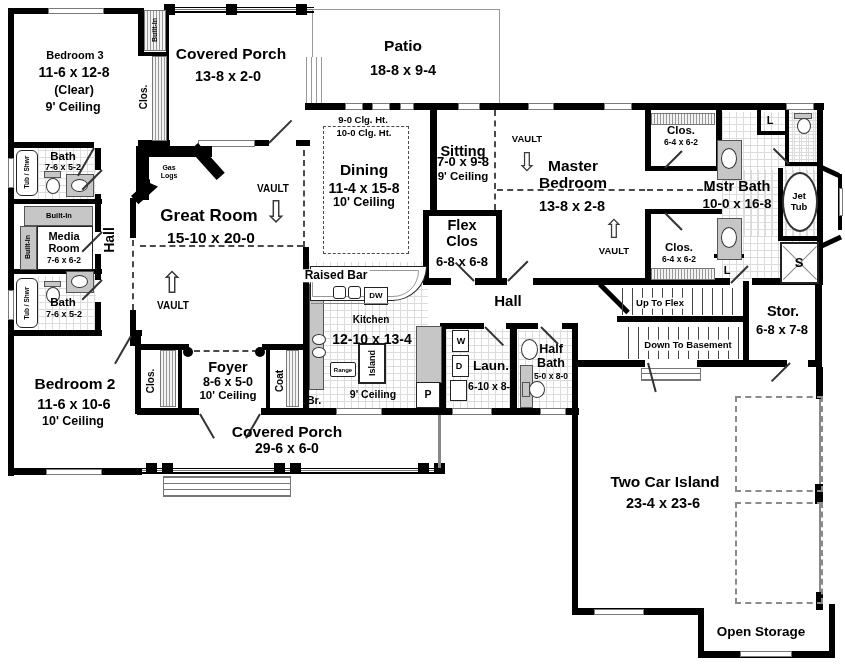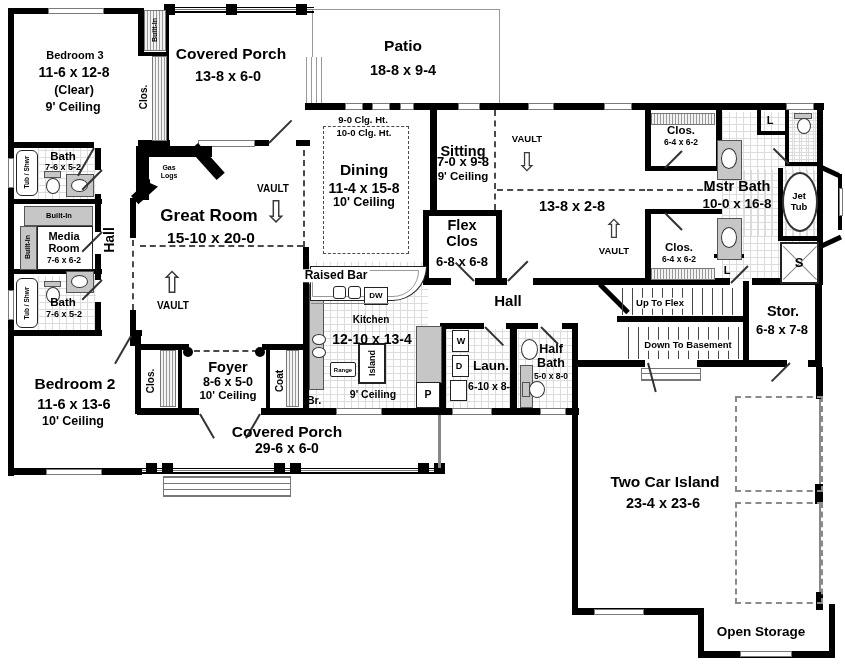--- a/index.html
+++ b/index.html
@@ -264,21 +264,21 @@
   <b class="arr" style="left:276px;top:212px;font-size:30px">⇩</b>
   <b class="arr" style="left:172px;top:283px;font-size:30px">⇧</b>
   <b class="arr" style="left:527px;top:162px;font-size:26px">⇩</b>
   <b class="arr" style="left:614px;top:229px;font-size:26px">⇧</b>
 
   <b class="t" style="left:75px;top:55px;font-size:11px">Bedroom 3</b>
   <b class="t" style="left:74px;top:73px;font-size:14px">11-6 x 12-8</b>
   <b class="t" style="left:74px;top:90px;font-size:12.5px">(Clear)</b>
   <b class="t" style="left:73px;top:107px;font-size:12.5px">9' Ceiling</b>
   <b class="t" style="left:231px;top:54px;font-size:15.5px">Covered Porch</b>
-  <b class="t" style="left:228px;top:76px;font-size:14.5px">13-8 x 6-0</b>
+  <b class="t" style="left:228px;top:76px;font-size:14.5px">13-8 x 2-0</b>
   <b class="t" style="left:403px;top:46px;font-size:15.5px">Patio</b>
   <b class="t" style="left:403px;top:70px;font-size:14.5px">18-8 x 9-4</b>
   <b class="t" style="left:63px;top:156px;font-size:11.5px">Bath</b>
   <b class="t" style="left:63px;top:167px;font-size:9px">7-6 x 5-2</b>
   <b class="tv" style="left:27px;top:172px;font-size:6.5px">Tub / Shwr</b>
   <b class="tv" style="left:155px;top:30px;font-size:7px">Built-In</b>
   <b class="tv" style="left:144px;top:97px;font-size:10px">Clos.</b>
   <b class="t" style="left:169px;top:172px;font-size:7px">
       <span>Gas</span>
       <span>Logs</span>
@@ -300,20 +300,24 @@
   <b class="t" style="left:173px;top:306px;font-size:10px">VAULT</b>
   <b class="t" style="left:363px;top:120px;font-size:9.5px">9-0 Clg. Ht.</b>
   <b class="t" style="left:364px;top:133px;font-size:9.5px">10-0 Clg. Ht.</b>
   <b class="t" style="left:364px;top:170px;font-size:15.5px">Dining</b>
   <b class="t" style="left:364px;top:189px;font-size:14px">11-4 x 15-8</b>
   <b class="t" style="left:364px;top:202px;font-size:12.5px">10' Ceiling</b>
   <b class="t" style="left:463px;top:151px;font-size:14.5px">Sitting</b>
   <b class="t" style="left:463px;top:162px;font-size:13px">7-0 x 9-8</b>
   <b class="t" style="left:463px;top:176px;font-size:11.5px">9' Ceiling</b>
   <b class="t" style="left:527px;top:139px;font-size:9.5px">VAULT</b>
+  <b class="t" style="left:573px;top:174px;font-size:15.5px">
+      <span>Master</span>
+      <span>Bedroom</span>
+    </b>
   <b class="t" style="left:572px;top:206px;font-size:14.5px">13-8 x 2-8</b>
   <b class="t" style="left:614px;top:251px;font-size:9.5px">VAULT</b>
   <b class="t" style="left:462px;top:233px;font-size:14.5px">
       <span>Flex</span>
       <span>Clos</span>
     </b>
   <b class="t" style="left:462px;top:262px;font-size:13px">6-8 x 6-8</b>
   <b class="t" style="left:681px;top:130px;font-size:11.5px">Clos.</b>
   <b class="t" style="left:681px;top:143px;font-size:8.5px">6-4 x 6-2</b>
   <b class="t" style="left:679px;top:247px;font-size:11.5px">Clos.</b>
@@ -349,21 +353,21 @@
       <span>Half</span>
       <span>Bath</span>
     </b>
   <b class="t" style="left:551px;top:377px;font-size:8.5px">5-0 x 8-0</b>
   <b class="t" style="left:228px;top:367px;font-size:14.5px">Foyer</b>
   <b class="t" style="left:228px;top:382px;font-size:12.5px">8-6 x 5-0</b>
   <b class="t" style="left:228px;top:395px;font-size:11.5px">10' Ceiling</b>
   <b class="tv" style="left:151px;top:381px;font-size:10px">Clos.</b>
   <b class="tv" style="left:280px;top:381px;font-size:10px">Coat</b>
   <b class="t" style="left:75px;top:384px;font-size:15.5px">Bedroom 2</b>
-  <b class="t" style="left:74px;top:404px;font-size:14.5px">11-6 x 13-6</b>
+  <b class="t" style="left:74px;top:404px;font-size:14.5px">11-6 x 10-6</b>
   <b class="t" style="left:73px;top:421px;font-size:12.5px">10' Ceiling</b>
   <b class="t" style="left:287px;top:432px;font-size:15.5px">Covered Porch</b>
   <b class="t" style="left:287px;top:449px;font-size:14px">29-6 x 6-0</b>
   <b class="t" style="left:665px;top:482px;font-size:15.5px">Two Car Island</b>
   <b class="t" style="left:663px;top:503px;font-size:14.5px">23-4 x 23-6</b>
   <b class="t" style="left:761px;top:632px;font-size:13.5px">Open Storage</b>
 
 </div>
 
 </body></html>

